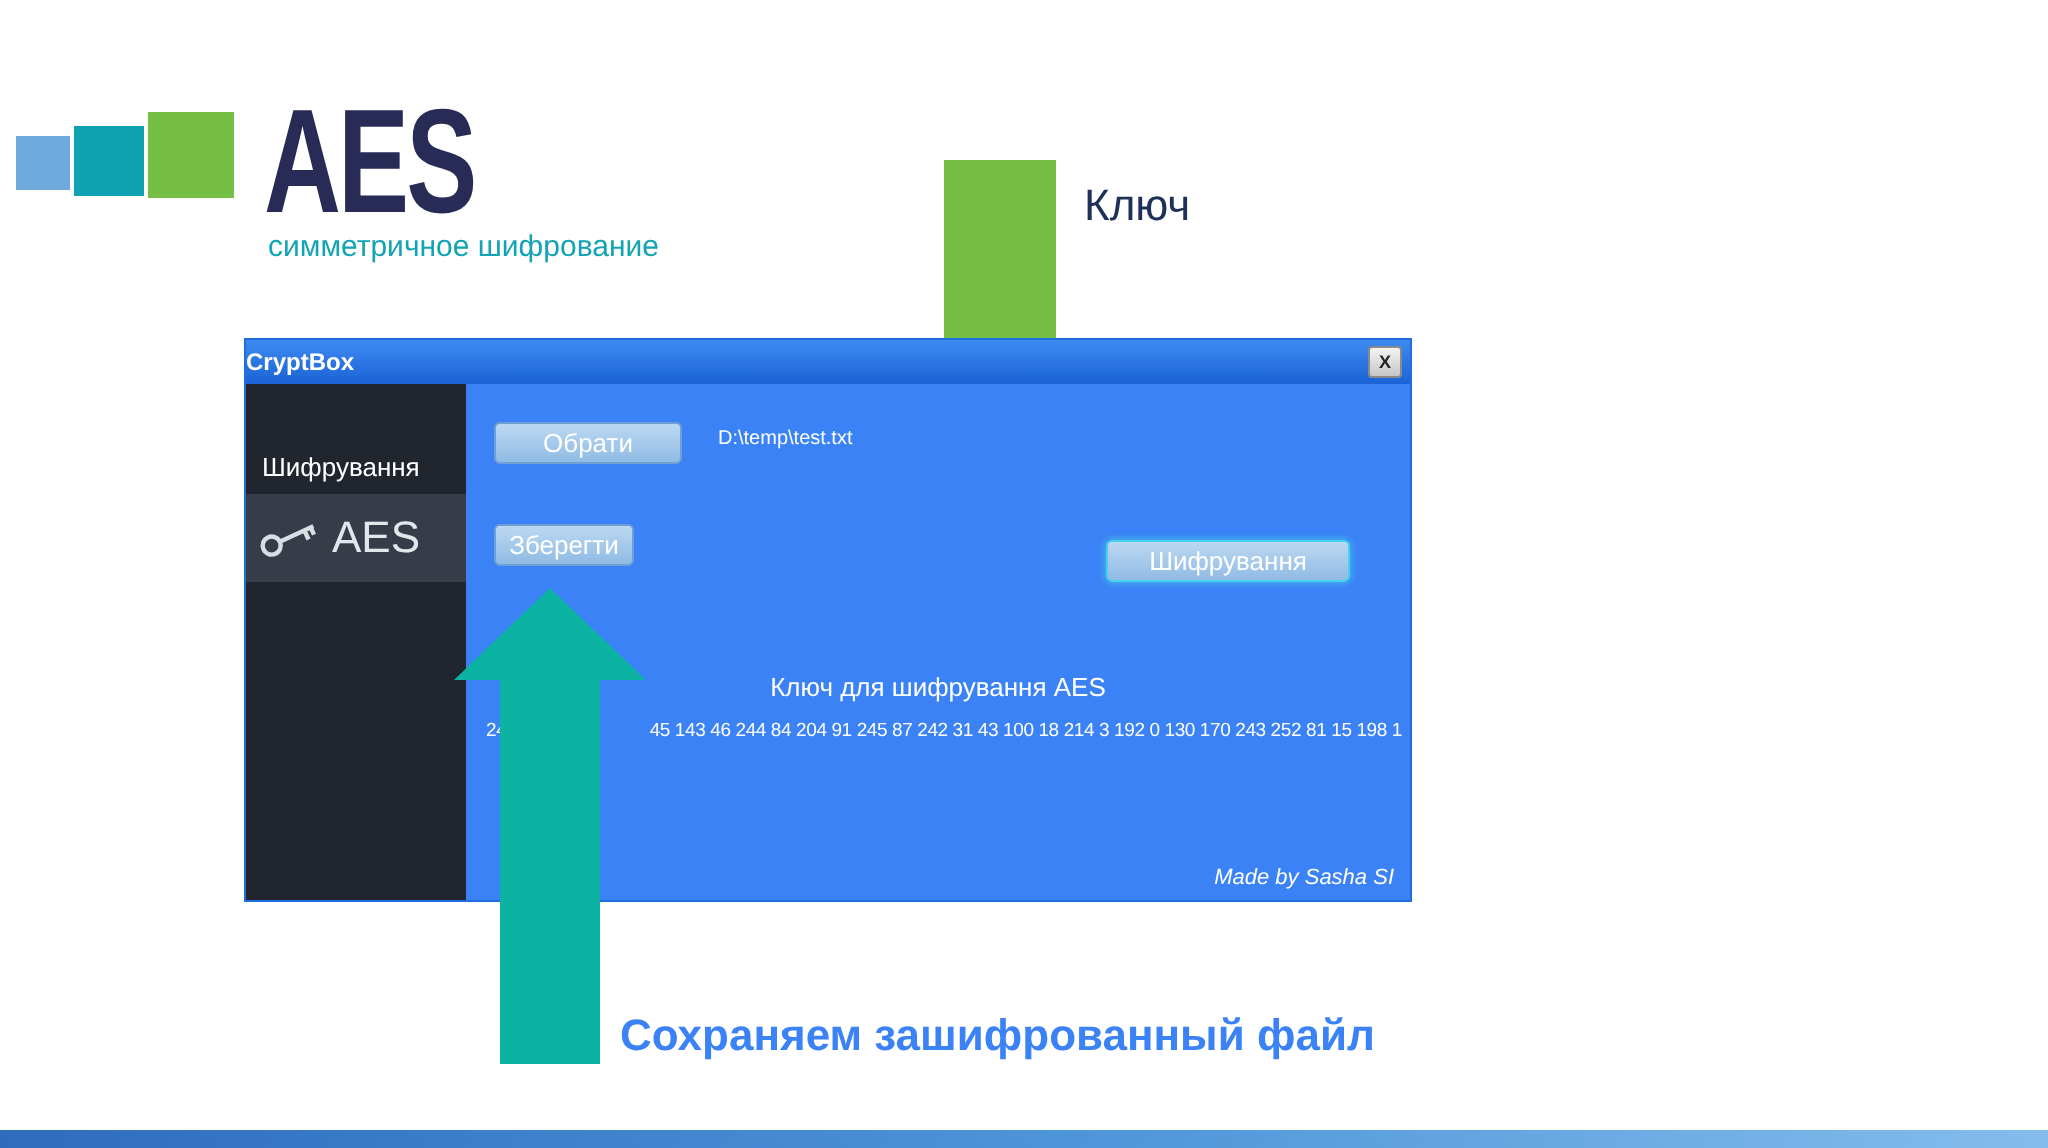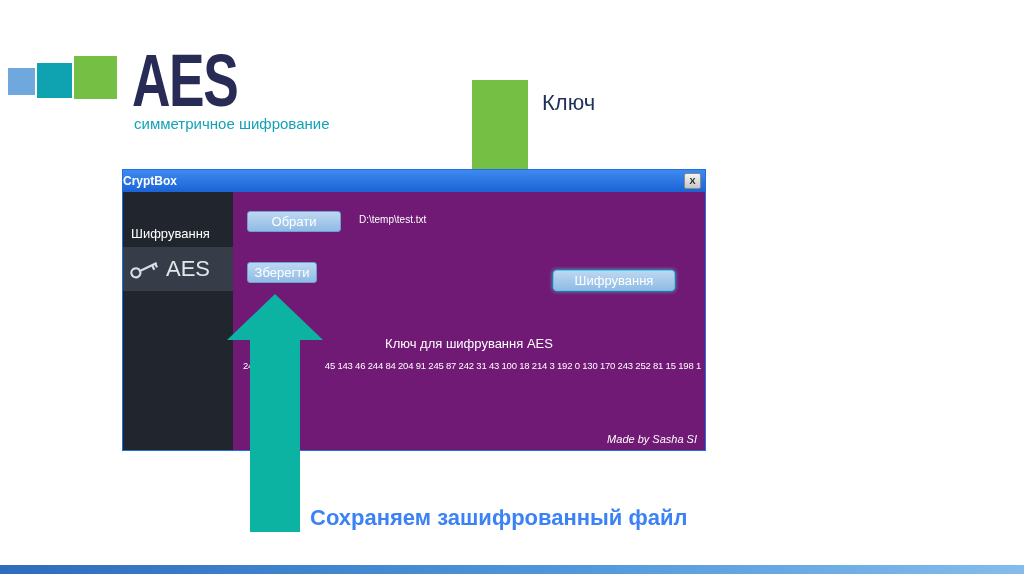--- a/index.html
+++ b/index.html
@@ -37,21 +37,21 @@
                display: flex; align-items: center; justify-content: center; cursor: default; }
 
   .sidebar { position: absolute; left: 0; top: 22px; bottom: 0; width: 110px; background: #21262e; }
   .sidebar-header { margin: 34px 0 6px 8px; color: #ffffff; font-size: 13px; }
   .side-item { display: flex; align-items: center; gap: 7px; padding-left: 6px; height: 44px;
                color: #e3e7ec; font-size: 22px; cursor: default; }
   .side-item.active   { background: #363d49; }
   .side-item.inactive { background: #2a3039; margin-top: 2px; }
   .key-ic { width: 30px; height: 16px; transform: rotate(-25deg); flex: 0 0 auto; }
 
-  .main { position: absolute; left: 110px; top: 22px; right: 0; bottom: 0; background: #701a75; }
+  .main { position: absolute; left: 110px; top: 22px; right: 0; bottom: 0; background: #3b82f6; }
   .btn { position: absolute; background: linear-gradient(180deg, #bcd8f1, #90bbe5);
          border: 1px solid #6fa0d4; border-radius: 3px; color: #ffffff; font-size: 13px;
          display: flex; align-items: center; justify-content: center; cursor: default; }
   .btn-open    { left: 14px;  top: 19px; width: 94px;  height: 21px; }
   .btn-save    { left: 14px;  top: 70px; width: 70px;  height: 21px; }
   .btn-encrypt { left: 320px; top: 78px; width: 122px; height: 21px;
                  border-color: #45d2e8; box-shadow: 0 0 4px rgba(69,210,232,0.9); }
   .file-path { position: absolute; left: 126px; top: 22px; color: #ffffff; font-size: 10px; }
   .key-caption { position: absolute; left: 0; right: 0; top: 144px; text-align: center;
                  color: #ffffff; font-size: 13px; }

